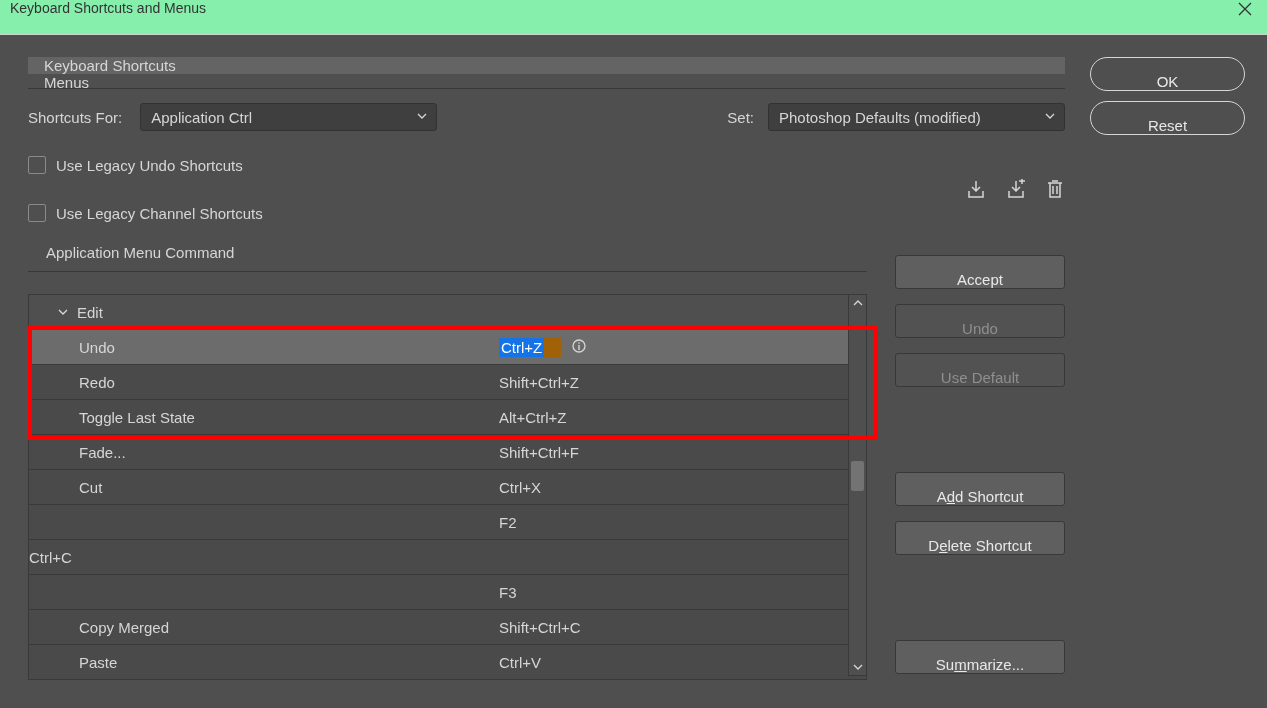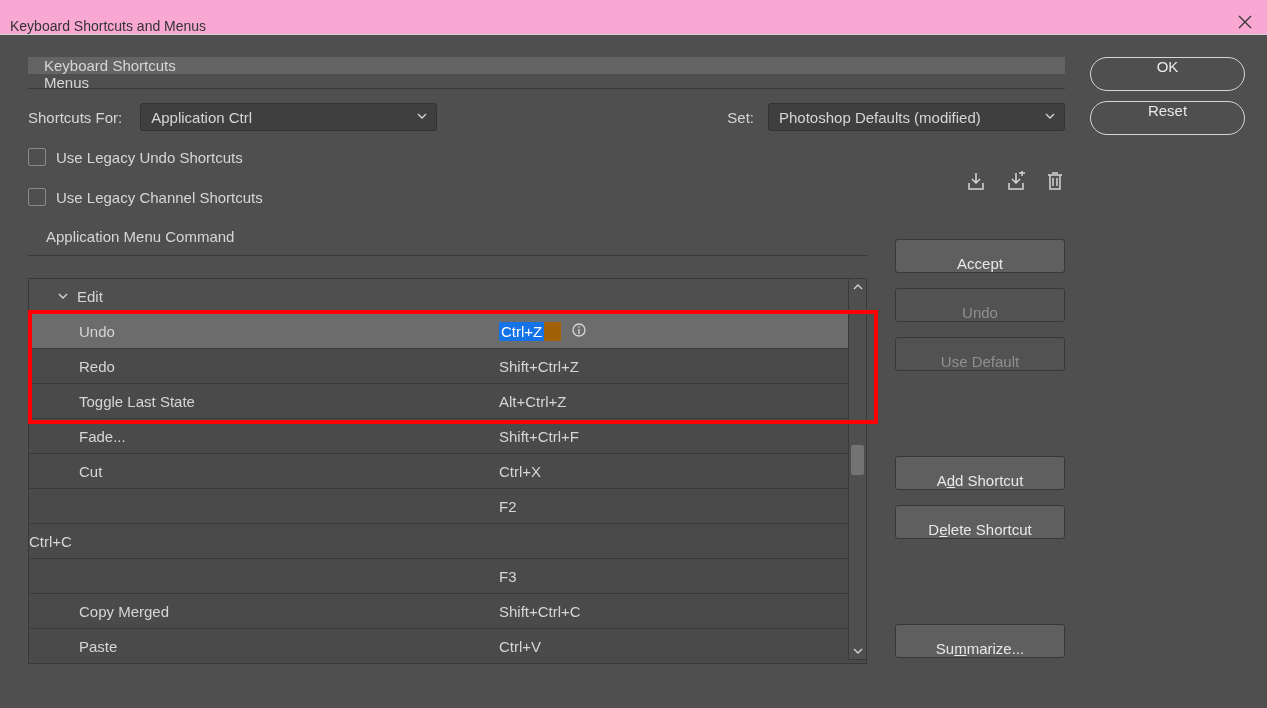--- a/index.html
+++ b/index.html
@@ -1,31 +1,31 @@
 <!DOCTYPE html>
 <html><head>
 <meta charset="utf-8">
 <style>
   html,body{margin:0;padding:0;width:1267px;height:708px;font-family:"Segoe UI",Arial,sans-serif;font-size:15px;color:#d6d6d6;background:#f0f0f0;overflow:hidden;}
-  .titlebar{height:34px;background:#f9a8d4;display:flex;align-items:flex-end;justify-content:space-between;padding:0 10px 0 10px;border-bottom:1px solid #d0d0d0;}
+  .titlebar{height:34px;background:#86efac;display:flex;align-items:flex-start;justify-content:space-between;padding:0 10px 0 10px;border-bottom:1px solid #d0d0d0;}
   .titlebar .title{color:#333;font-size:14px;}
   .titlebar .close{font-size:18px;color:#333;cursor:pointer;width:24px;text-align:center;}
   .body{display:flex;height:674px;background:#4f4f4f;}
   .main{flex:1;padding:22px 25px 20px 28px;position:relative;}
   .side{width:155px;padding:22px 22px 0 0;}
-  .pill-btn{border:1px solid #d6d6d6;border-radius:18px;height:32px;display:flex;align-items:flex-start;justify-content:center;color:#e8e8e8;margin-bottom:10px;cursor:pointer;}
+  .pill-btn{border:1px solid #d6d6d6;border-radius:18px;height:32px;display:flex;align-items:flex-end;justify-content:center;color:#e8e8e8;margin-bottom:10px;cursor:pointer;}
   .tabs{display:flex;height:31px;border-bottom:1px solid #393939;background:#4f4f4f;flex-direction:column;}
   .tab{padding:0 16px;display:flex;align-items:center;font-size:15px;color:#d6d6d6;}
   .tab.active{background:#646464;}
   .label{color:#d6d6d6;}
   .row1{display:flex;align-items:center;margin-top:14px;height:28px;}
   .select{background:#3f3f3f;border:1px solid #323232;height:26px;display:flex;align-items:center;padding:0 10px;position:relative;color:#d6d6d6;border-radius:3px;}
   .select .chev{position:absolute;right:8px;top:6px;}
   .chev svg{display:block;}
-  .chk-row{display:flex;align-items:center;height:28px;margin-top:12px;}
+  .chk-row{display:flex;align-items:center;height:28px;margin-top:20px;}
   .chk{width:16px;height:16px;border:1px solid #8a8a8a;border-radius:2px;margin-right:10px;}
   .icon-row{display:flex;gap:18px;align-items:center;justify-content:flex-end;margin-top:-10px;margin-bottom:8px;}
   .header-row{display:flex;height:38px;align-items:center;border-bottom:1px solid #393939;}
   .col1{width:430px;}
   .col2{flex:1;}
   .table-wrap{position:relative;margin-top:22px;}
   .table{border:1px solid #393939;}
   .trow{display:flex;height:34px;border-top:1px solid #393939;background:#4a4a4a;}
   .trow.cat{background:#4f4f4f;}
   .trow.sel{background:#6c6c6c;}

